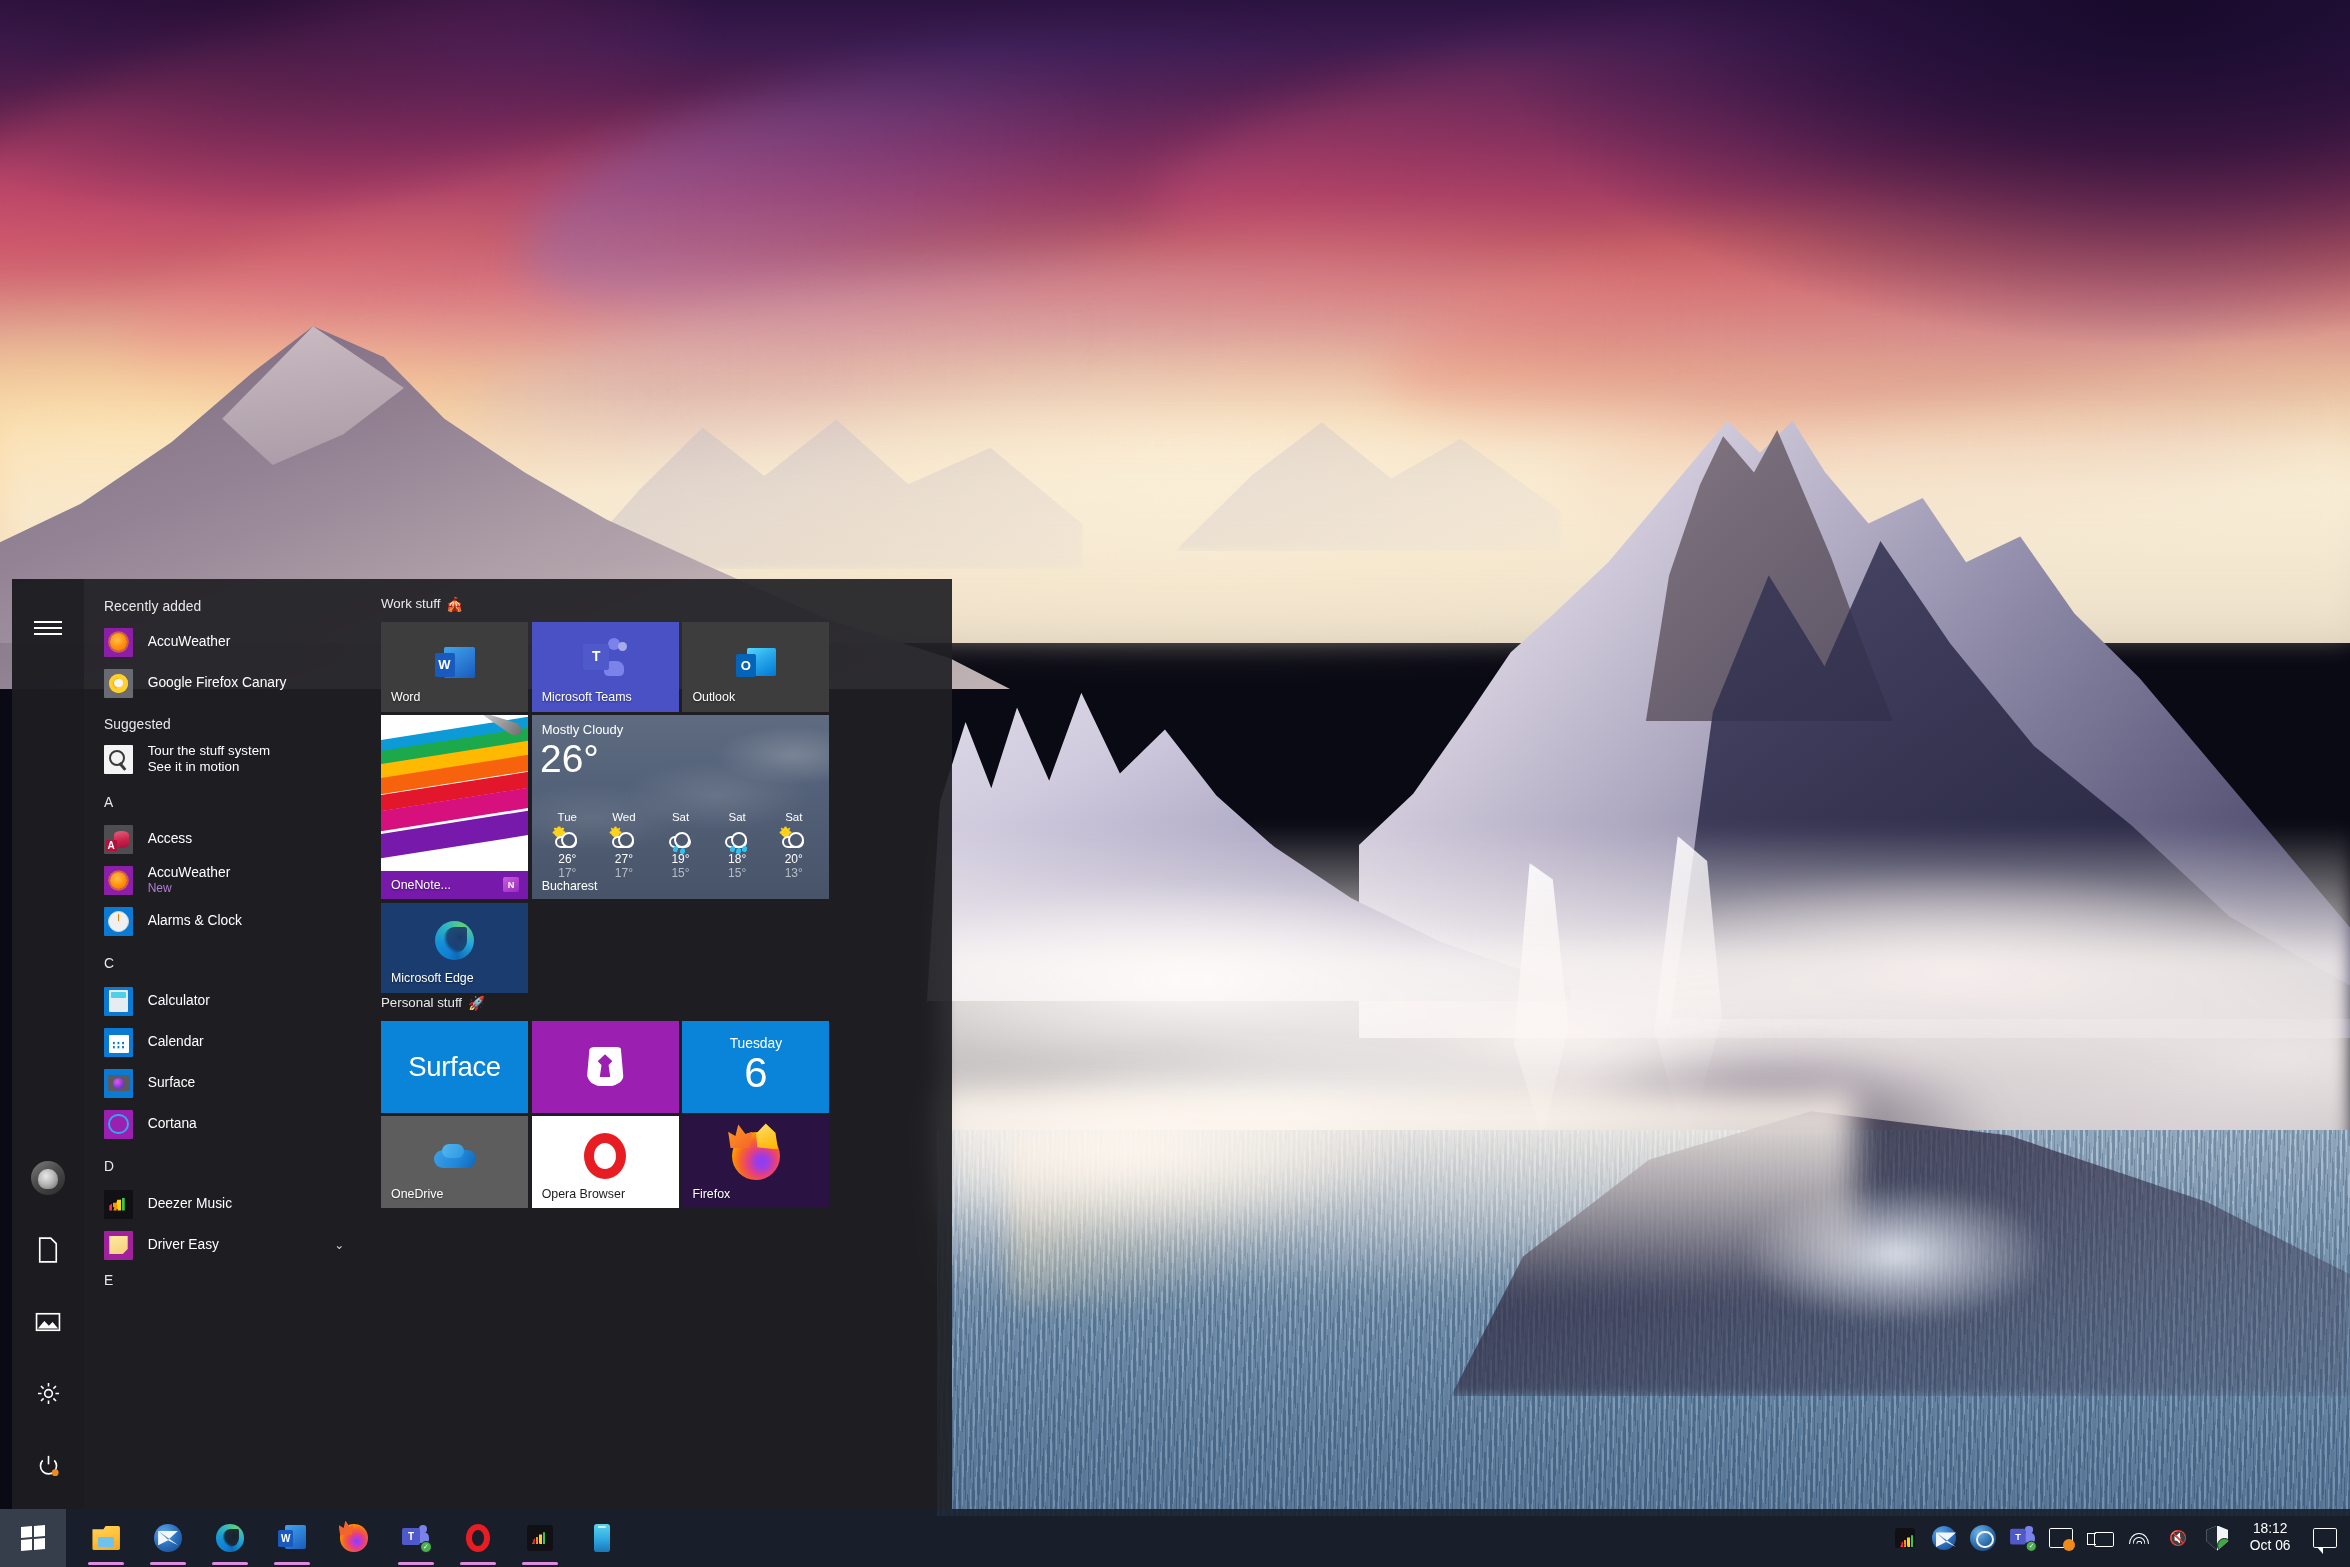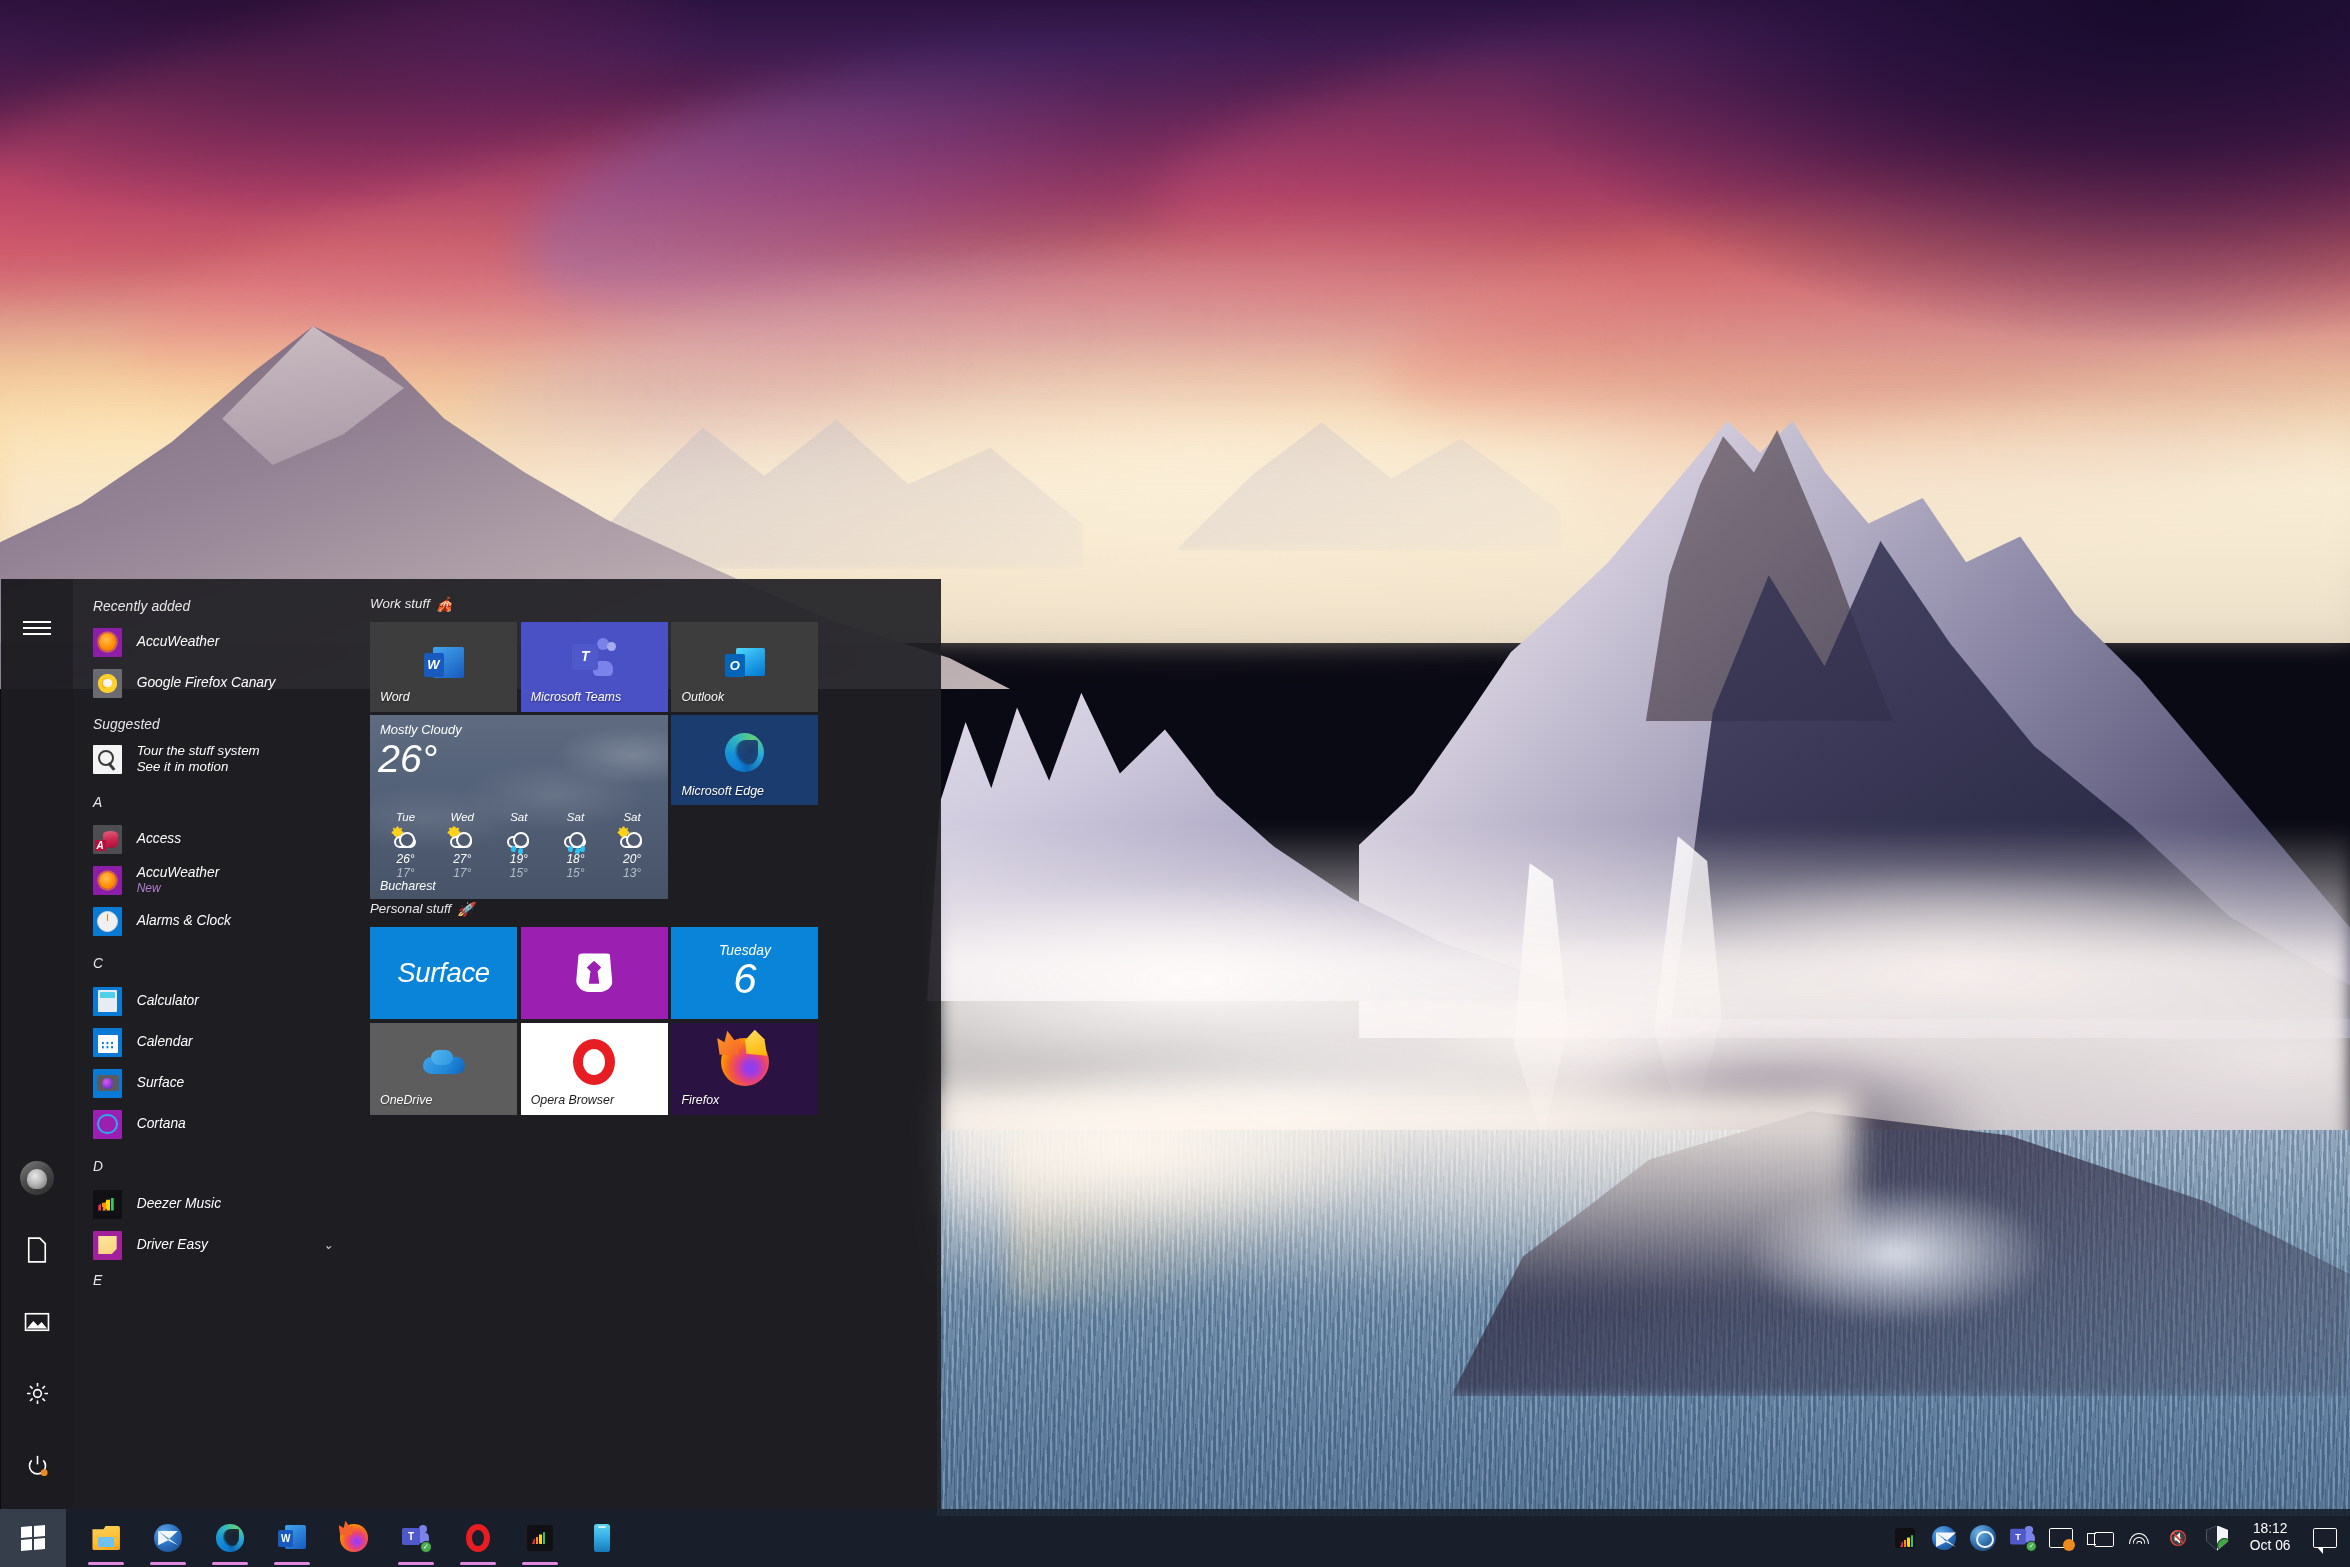--- a/index.html
+++ b/index.html
@@ -230,27 +230,26 @@
   }
   .mist-left {
     left: 937px; top: 1056px; width: 478px; height: 184px;
     background: radial-gradient(ellipse at 40% 50%, rgba(255,248,240,.92), rgba(255,248,240,0) 70%);
     filter: blur(14.7px);
   }
 
   
   #start-menu {
     position: absolute;
-    left: 1px; top: 579px;
+    left: 12px; top: 579px;
     width: 940px; height: 930px;
     background: rgba(31,31,36,0.92);
     display: flex;
     color: #fff;
     overflow: hidden;
-    font-style: italic;
   }
   .sm-rail {
     width: 72px; flex: 0 0 72px;
     background: rgba(26,26,31,0.55);
     display: flex; flex-direction: column;
     align-items: center;
     padding-top: 13px;
     position: relative;
   }
   .rail-btn {
@@ -1066,20 +1065,35 @@
         <div class="tile-lbl" style="max-width:101px">Microsoft Teams</div>
       </div>
 
       <div class="tile t-outlook">
         <div class="tile-center">
           <div class="out-glyph"></div>
         </div>
         <div class="tile-lbl">Outlook</div>
       </div>
 
+      <div class="tile t-onenote tile-tall">
+        <div class="onenote-art">
+          <div class="band" style="top:13px;  background:#0d9bd8;"></div>
+          <div class="band" style="top:24px;  background:#1ba94c;"></div>
+          <div class="band" style="top:37px;  background:#ffb900;"></div>
+          <div class="band" style="top:51px;  background:#f7630c;"></div>
+          <div class="band" style="top:68px;  background:#e3172c;"></div>
+          <div class="band" style="top:84px; height:20px; background:#d6117d;"></div>
+          <div class="band" style="top:107px;height:24px; background:#7719aa;"></div>
+          <div class="pen"></div>
+        </div>
+        <div class="onenote-foot"></div>
+        <div class="tile-lbl">OneNote...</div>
+        <div class="onenote-badge">N</div>
+      </div>
 
       <div class="weather-tile">
         <div class="wx-cloudbg"></div>
         <div class="wx-cond">Mostly Cloudy</div>
         <div class="wx-temp">26°</div>
 
         <div class="wx-days">
           <div>
             <div class="wx-d-name">Tue</div>
             <div class="wx-icon">

